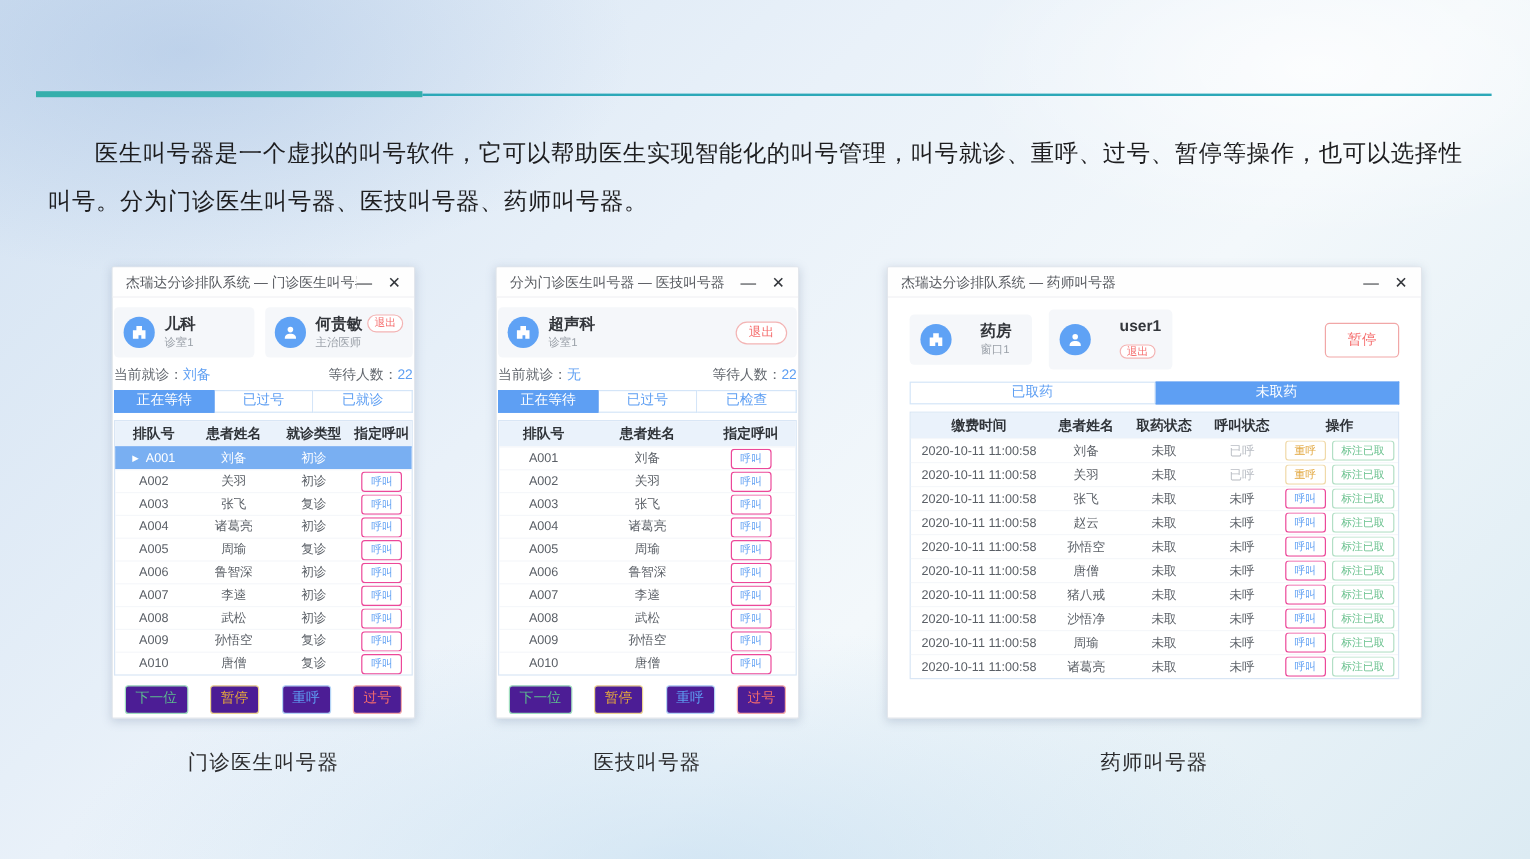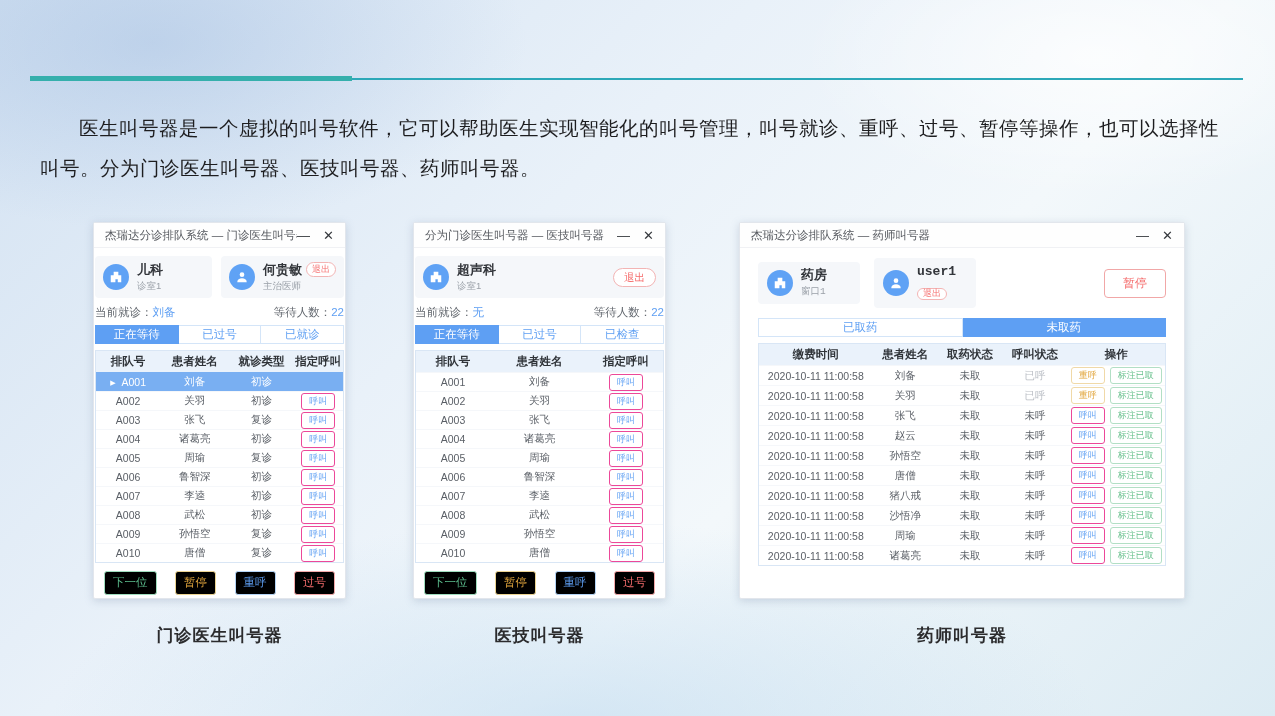--- a/index.html
+++ b/index.html
@@ -71,34 +71,34 @@
   .mini-btn{font-family:inherit;font-size:9px;line-height:1;padding:3px 7px;border-radius:3px;
     background:#fff;cursor:pointer;}
   .mini-btn.blue{color:var(--blue);border:1px solid #ec4899;}
   .mini-btn.yellow{color:var(--yellow);border:1px solid #F0D9A8;}
   .mini-btn.green{color:#67C08C;border:1px solid #B2DFC5;}
   .ops{display:flex;gap:5px;justify-content:center;align-items:center;}
   .gray{color:#B9BDC4;}
 
   .footer-btns{display:flex;justify-content:space-between;margin-top:8px;padding:0 9px;}
   .fbtn{font-family:inherit;font-size:11.5px;line-height:1;padding:5px 8px;border-radius:3px;
-    background:#000000;cursor:pointer;}
+    background:#4c1d95;cursor:pointer;}
   .fbtn.green{color:var(--green);border:1px solid #9FDDBE;}
   .fbtn.yellow{color:var(--yellow);border:1px solid #ECD492;}
   .fbtn.blue{color:var(--blue);border:1px solid #B4D4F6;}
   .fbtn.red{color:var(--red);border:1px solid #F3A9A9;}
 
   .body-p{padding:10px 18px 0;}
   .cards-p{display:flex;align-items:center;gap:14px;min-height:42px;}
   .card-p{background:var(--card-bg);border-radius:4px;padding:6px 9px;display:flex;
-    align-items:center;gap:8px;min-width:102px;font-family:Liberation Mono, monospace;}
+    align-items:center;gap:24px;min-width:102px;}
   .pause-top{margin-left:auto;font-family:inherit;font-size:12px;color:var(--red);
     border:1px solid #F1A7A7;border-radius:4px;background:#fff;padding:5px 18px;cursor:pointer;}
 
-  .caption{position:absolute;top:624px;font-size:17px;color:#2b2b2d;text-align:center;letter-spacing:1px;font-weight:bold;}
+  .caption{position:absolute;top:624px;font-size:17px;color:#2b2b2d;text-align:center;letter-spacing:1px;}
   .cap-1{left:93px;width:253px;} .cap-2{left:413px;width:253px;} .cap-3{left:739px;width:446px;}
 </style>
 </head>
 <body>
 
 <div class="page">
   <div class="accent-bar"></div>
   <div class="accent-line"></div>
   <p class="intro">医生叫号器是一个虚拟的叫号软件，它可以帮助医生实现智能化的叫号管理，叫号就诊、重呼、过号、暂停等操作，也可以选择性叫号。分为门诊医生叫号器、医技叫号器、药师叫号器。</p>
 

